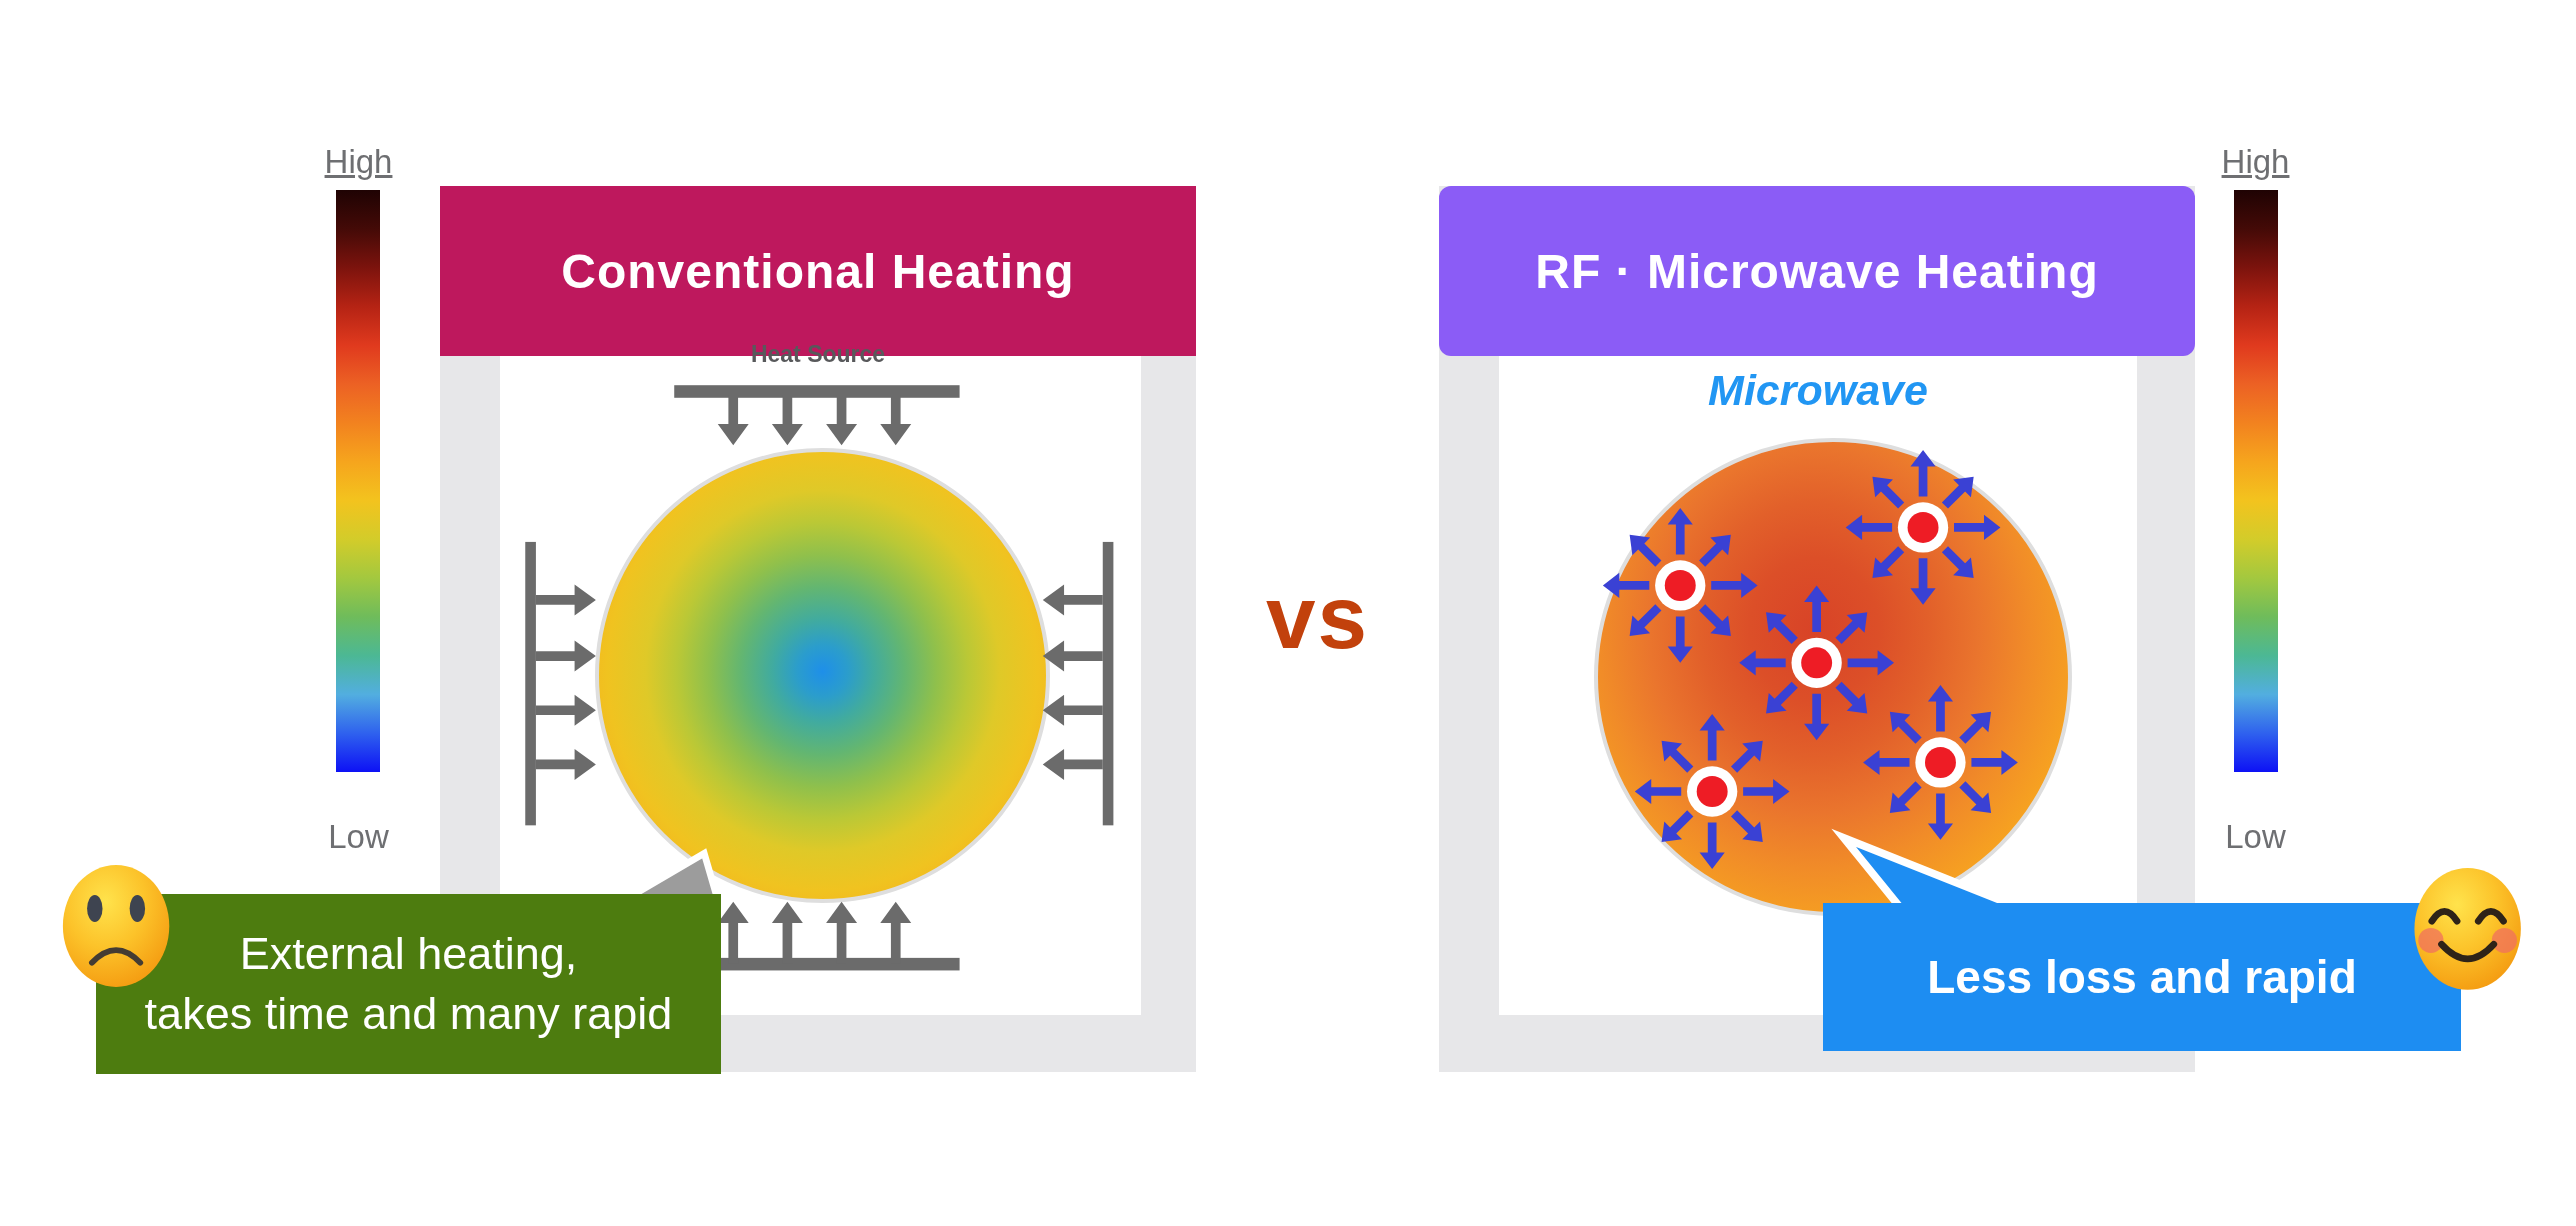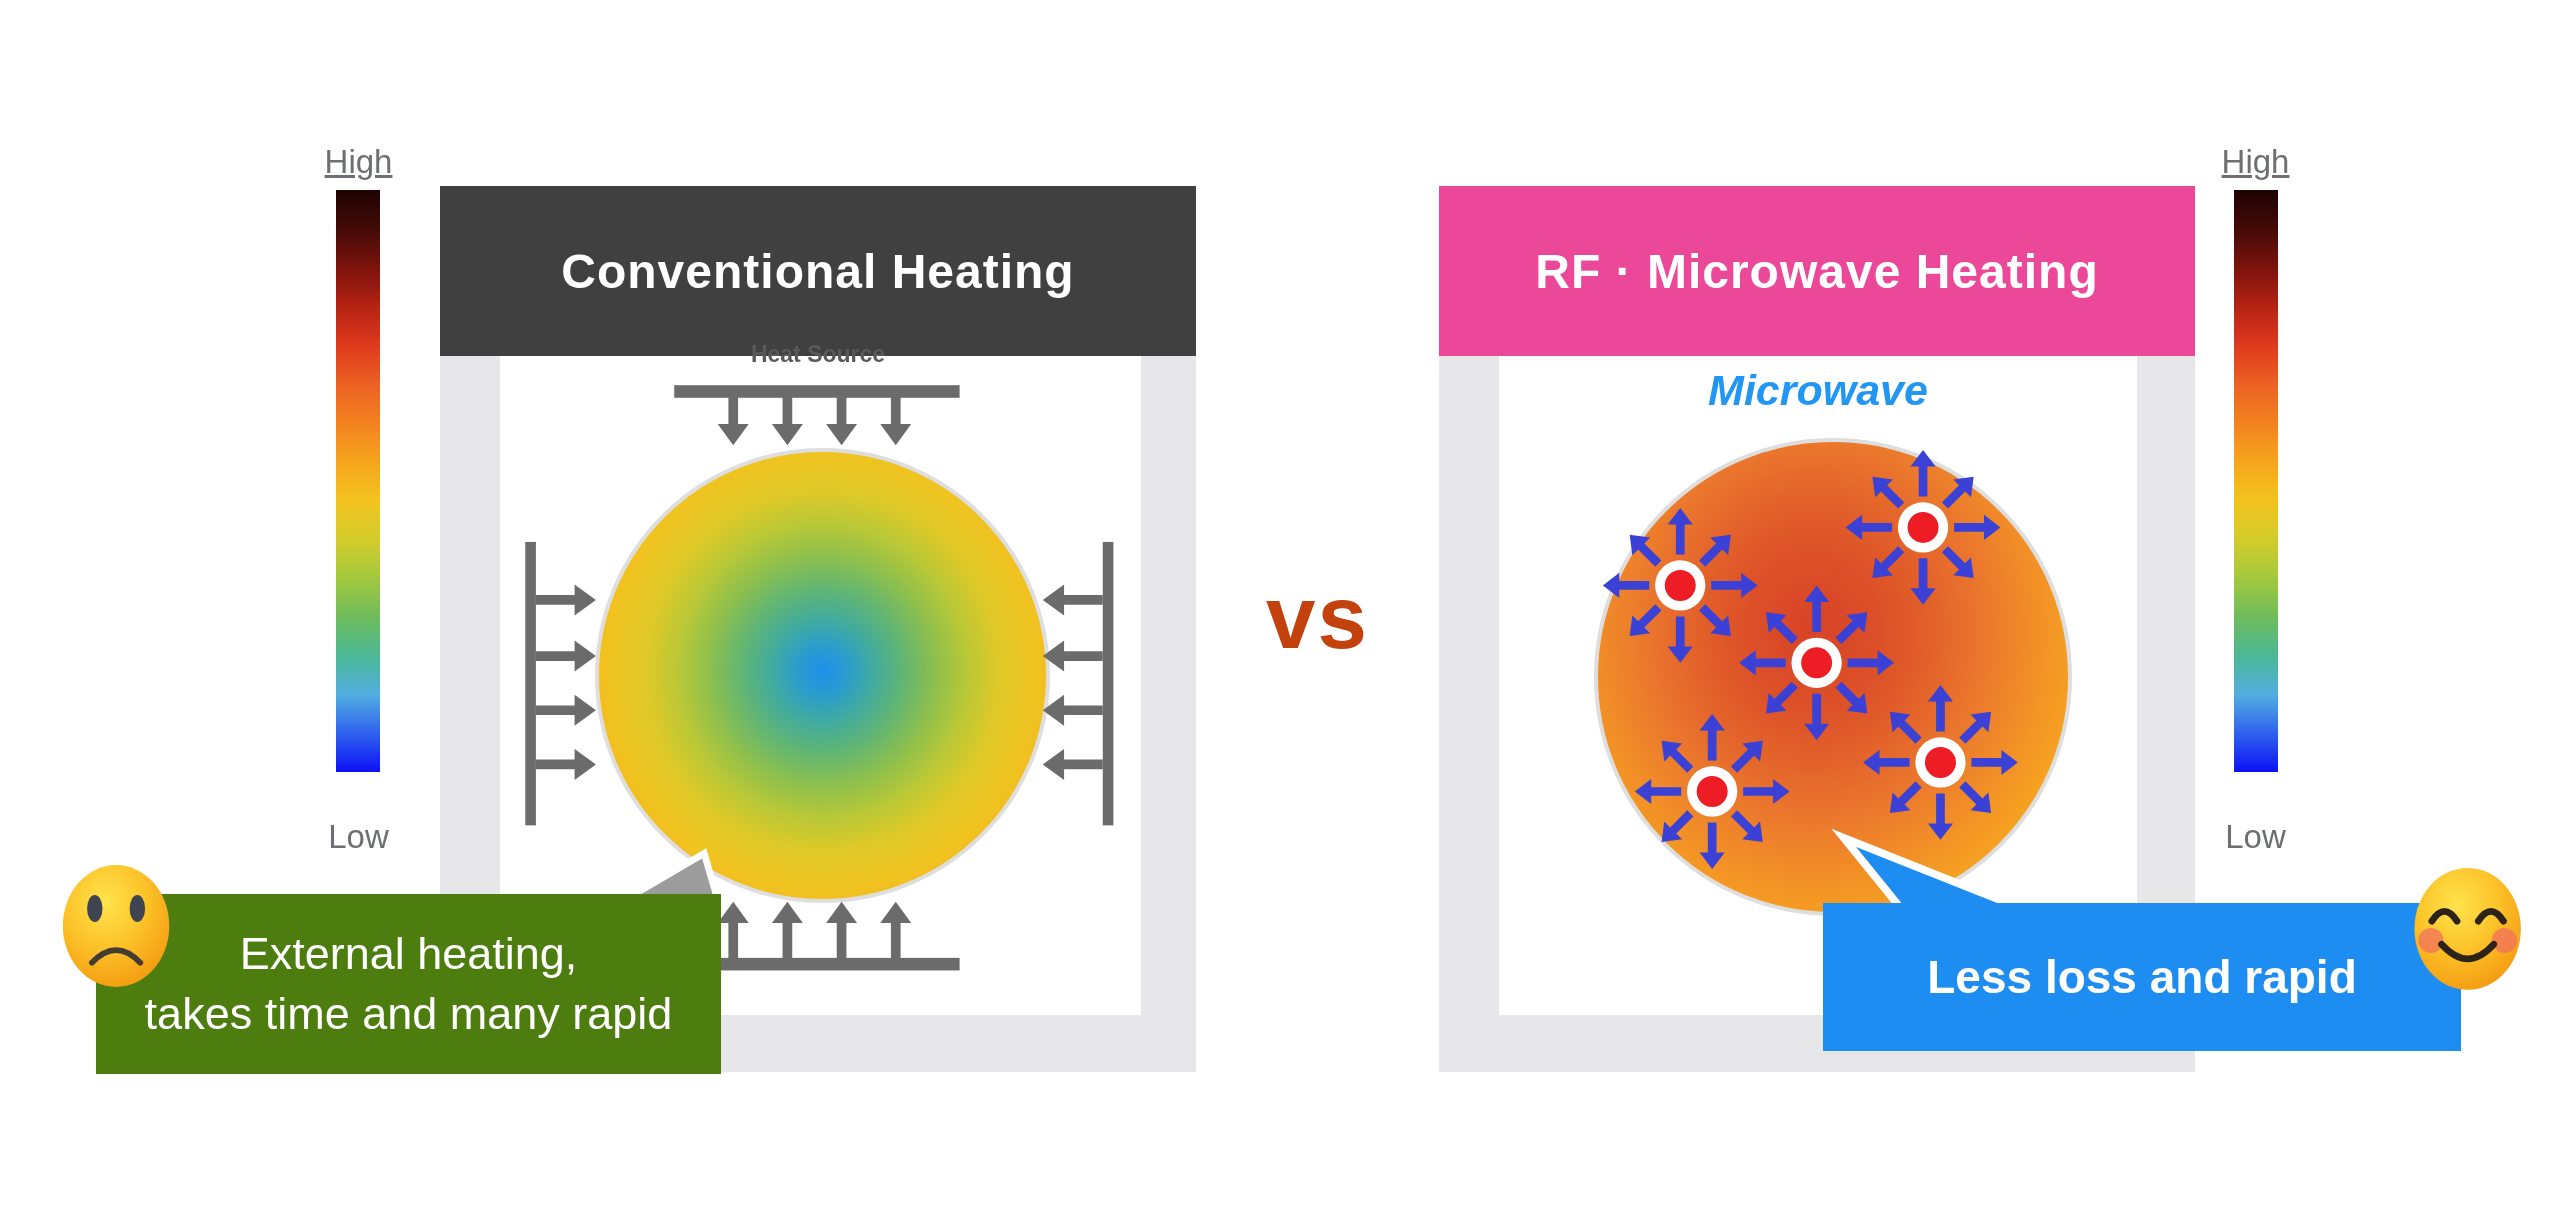--- a/index.html
+++ b/index.html
@@ -50,31 +50,31 @@
   <div class="scale-label hi l abs" style="color: rgb(110, 111, 114);">High</div>
   <div class="scalebar left" id="scalebar-left" style="background: linear-gradient(rgb(31, 3, 3) 0%, rgb(68, 10, 7) 6.7%, rgb(124, 19, 13) 13.3%, rgb(181, 35, 20) 20%, rgb(224, 58, 30) 26.7%, rgb(236, 97, 36) 33.3%, rgb(242, 130, 31) 40%, rgb(246, 165, 29) 46.7%, rgb(243, 195, 30) 53.3%, rgb(211, 204, 42) 60%, rgb(163, 200, 63) 66.7%, rgb(111, 188, 91) 73.3%, rgb(76, 184, 148) 80%, rgb(82, 174, 224) 86.7%, rgb(47, 98, 238) 93.3%, rgb(13, 17, 245) 100%);"></div>
   <div class="scale-label lo l abs" style="color: rgb(110, 111, 114);">Low</div>
 
   <div class="scale-label hi r abs" style="color: rgb(110, 111, 114);">High</div>
   <div class="scalebar right" id="scalebar-right" style="background: linear-gradient(rgb(31, 3, 3) 0%, rgb(68, 10, 7) 6.7%, rgb(124, 19, 13) 13.3%, rgb(181, 35, 20) 20%, rgb(224, 58, 30) 26.7%, rgb(236, 97, 36) 33.3%, rgb(242, 130, 31) 40%, rgb(246, 165, 29) 46.7%, rgb(243, 195, 30) 53.3%, rgb(211, 204, 42) 60%, rgb(163, 200, 63) 66.7%, rgb(111, 188, 91) 73.3%, rgb(76, 184, 148) 80%, rgb(82, 174, 224) 86.7%, rgb(47, 98, 238) 93.3%, rgb(13, 17, 245) 100%);"></div>
   <div class="scale-label lo r abs" style="color: rgb(110, 111, 114);">Low</div>
 
   <div class="panel-outer left" id="frame-left" style="background: rgb(231, 231, 233);"></div>
   <div class="panel-inner left"></div>
-  <div class="panel-header left" id="header-left" style="background: #404040;">
+  <div class="panel-header left" id="header-left" style="background: #be185d;">
     <span class="panel-title" id="title-left" style="color: rgb(255, 255, 255);">Conventional Heating</span>
   </div>
   <div class="heat-source-label" id="heat-source-label" style="color: rgb(88, 89, 91);">Heat Source</div>
   <div class="heat-circle left" id="circle-left" style="background: radial-gradient(at 50% 49%, rgb(30, 143, 233) 0%, rgb(43, 157, 204) 8%, rgb(65, 171, 159) 16%, rgb(99, 182, 113) 26%, rgb(143, 192, 76) 36%, rgb(186, 200, 54) 46%, rgb(223, 201, 40) 56%, rgb(240, 195, 32) 68%, rgb(245, 177, 30) 80%, rgb(242, 156, 29) 92%, rgb(239, 143, 28) 100%);"></div>
 
   <div class="vs-label" id="vs-label" style="color: #c2410c;">vs</div>
 
   <div class="panel-outer right" id="frame-right" style="background: rgb(231, 231, 233);"></div>
   <div class="panel-inner right"></div>
-  <div class="panel-header right" id="header-right" style="background: #ec4899;">
+  <div class="panel-header right" id="header-right" style="background: #8b5cf6; border-radius: 12px;">
     <span class="panel-title" id="title-right" style="color: rgb(255, 255, 255);">RF · Microwave Heating</span>
   </div>
   <div class="microwave-label" id="microwave-label" style="color: rgb(33, 150, 243);">Microwave</div>
   <div class="heat-circle right" id="circle-right" style="background: radial-gradient(at 46% 40%, rgb(216, 67, 39) 0%, rgb(220, 79, 40) 18%, rgb(226, 96, 42) 32%, rgb(234, 117, 45) 46%, rgb(241, 140, 40) 60%, rgb(246, 161, 33) 74%, rgb(248, 179, 30) 88%, rgb(249, 188, 29) 100%);"></div>
 
   <svg class="layer" id="fig-layer" viewBox="0 0 2663 1268">
       <rect x="697" y="398" width="295" height="13" fill="#6b6b6b"></rect>
       <rect x="697" y="990" width="295" height="13" fill="#6b6b6b"></rect>
       <rect x="543" y="560" width="11" height="293" fill="#6b6b6b"></rect>
       <rect x="1140" y="560" width="11" height="293" fill="#6b6b6b"></rect>

